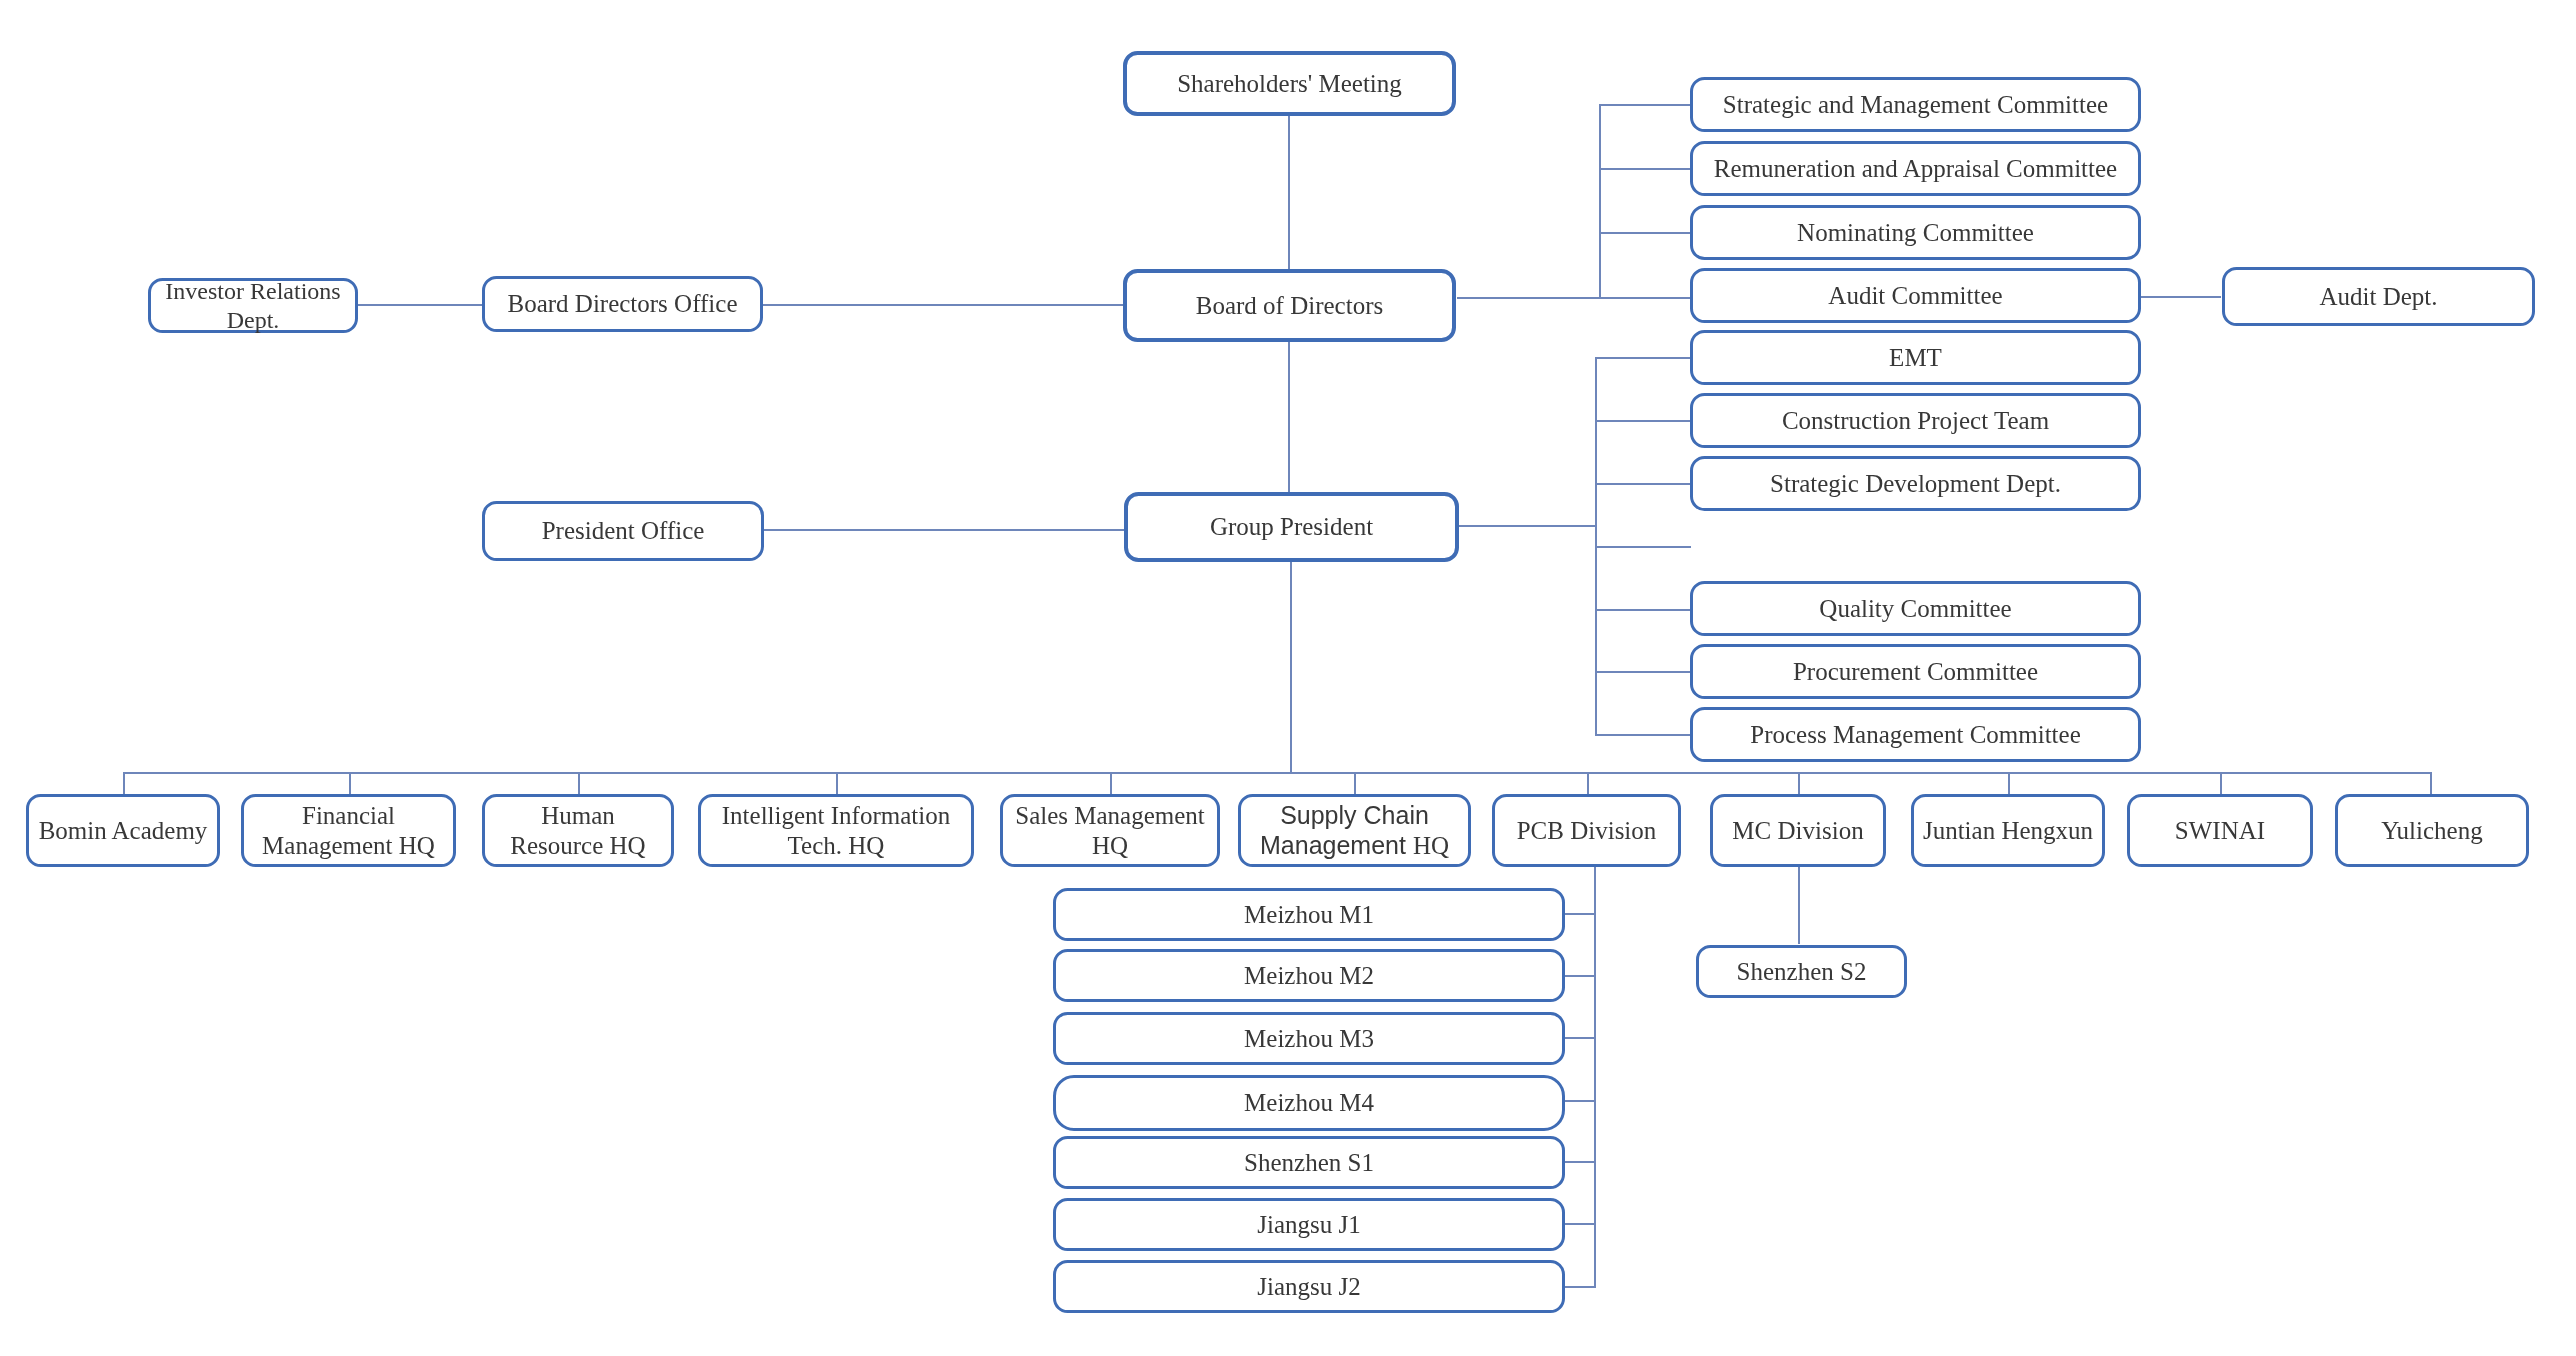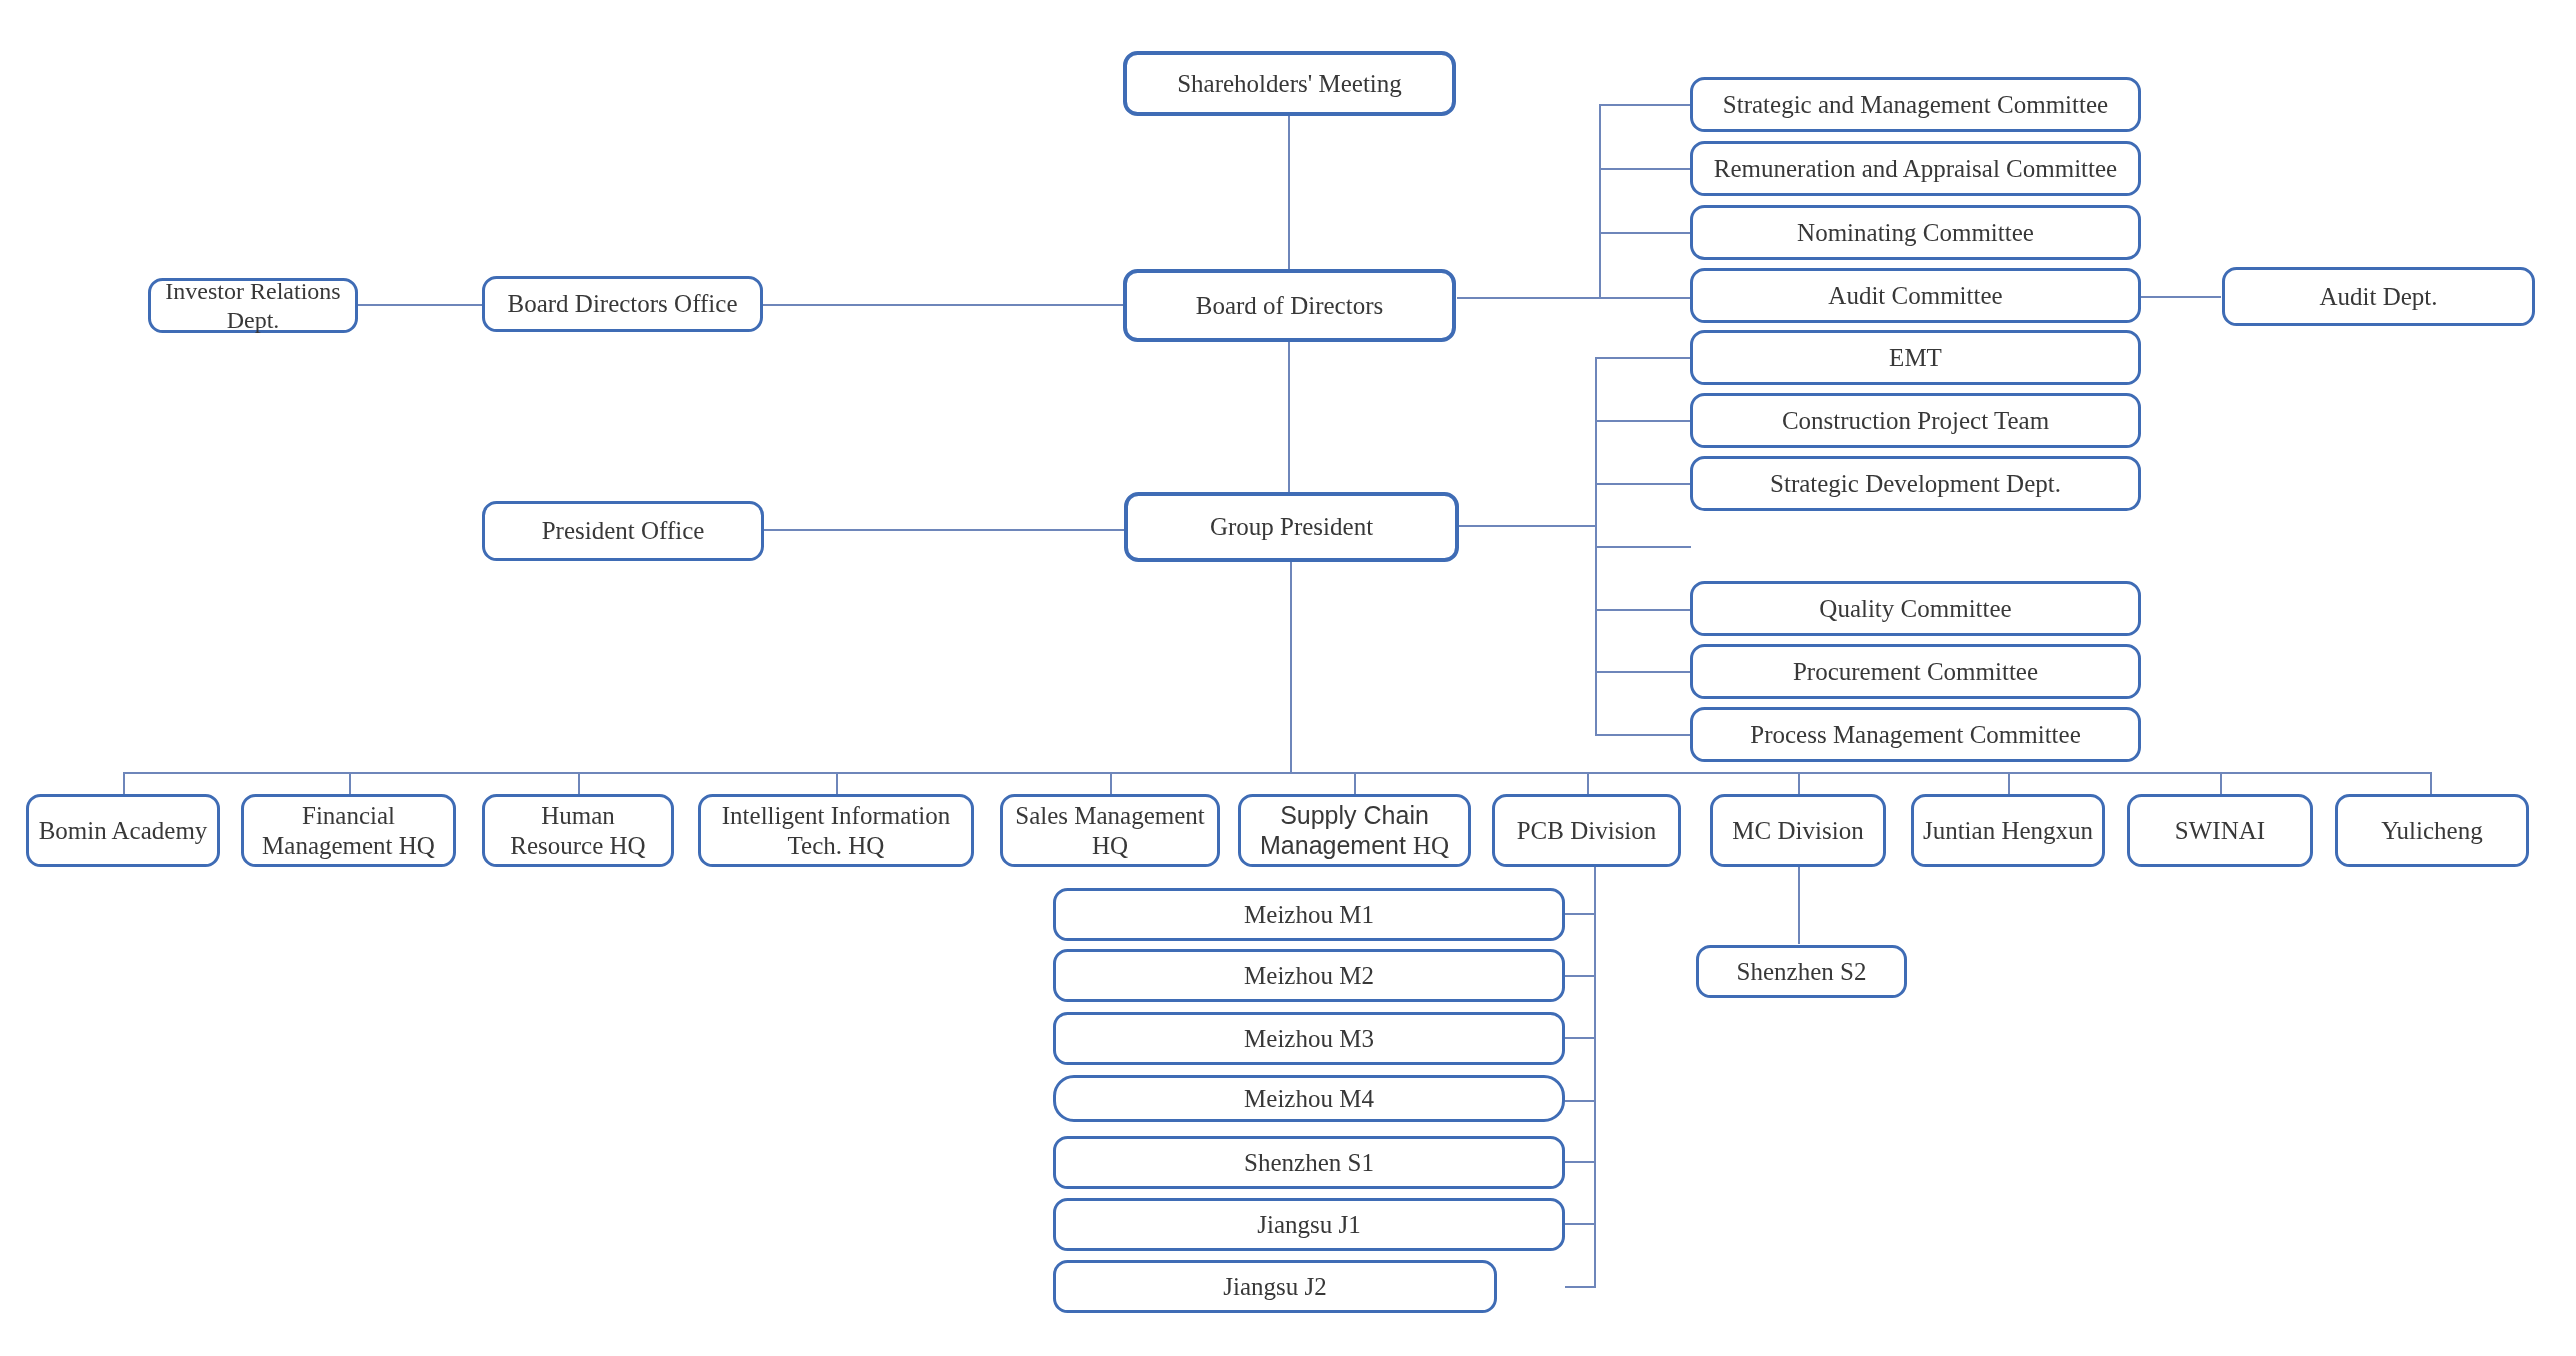--- a/index.html
+++ b/index.html
@@ -138,30 +138,30 @@
 
   <div class="node" style="left:1053px; top:888px;  width:512px; height:53px;">
       <span>Meizhou M1</span>
     </div>
   <div class="node" style="left:1053px; top:949px;  width:512px; height:53px;">
       <span>Meizhou M2</span>
     </div>
   <div class="node" style="left:1053px; top:1012px; width:512px; height:53px;">
       <span>Meizhou M3</span>
     </div>
-  <div class="node" style="left:1053px; top:1075px; width:512px; height:47px;border-radius:21px;">
+  <div class="node" style="left:1053px; top:1075px; width:512px; height:56px;border-radius:21px;">
       <span>Meizhou M4</span>
     </div>
   <div class="node" style="left:1053px; top:1136px; width:512px; height:53px;">
       <span>Shenzhen S1</span>
     </div>
   <div class="node" style="left:1053px; top:1198px; width:512px; height:53px;">
       <span>Jiangsu J1</span>
     </div>
-  <div class="node" style="left:1053px; top:1260px; width:444px; height:53px;">
+  <div class="node" style="left:1053px; top:1260px; width:512px; height:53px;">
       <span>Jiangsu J2</span>
     </div>
 
   <div class="node" style="left:1696px; top:945px; width:211px; height:53px;">
     <span>Shenzhen S2</span>
   </div>
 
   <div class="line v" style="left:1288px; top:116px; height:153px;"></div>
 
   <div class="line h" style="left:357px; top:304px; width:125px;"></div>

